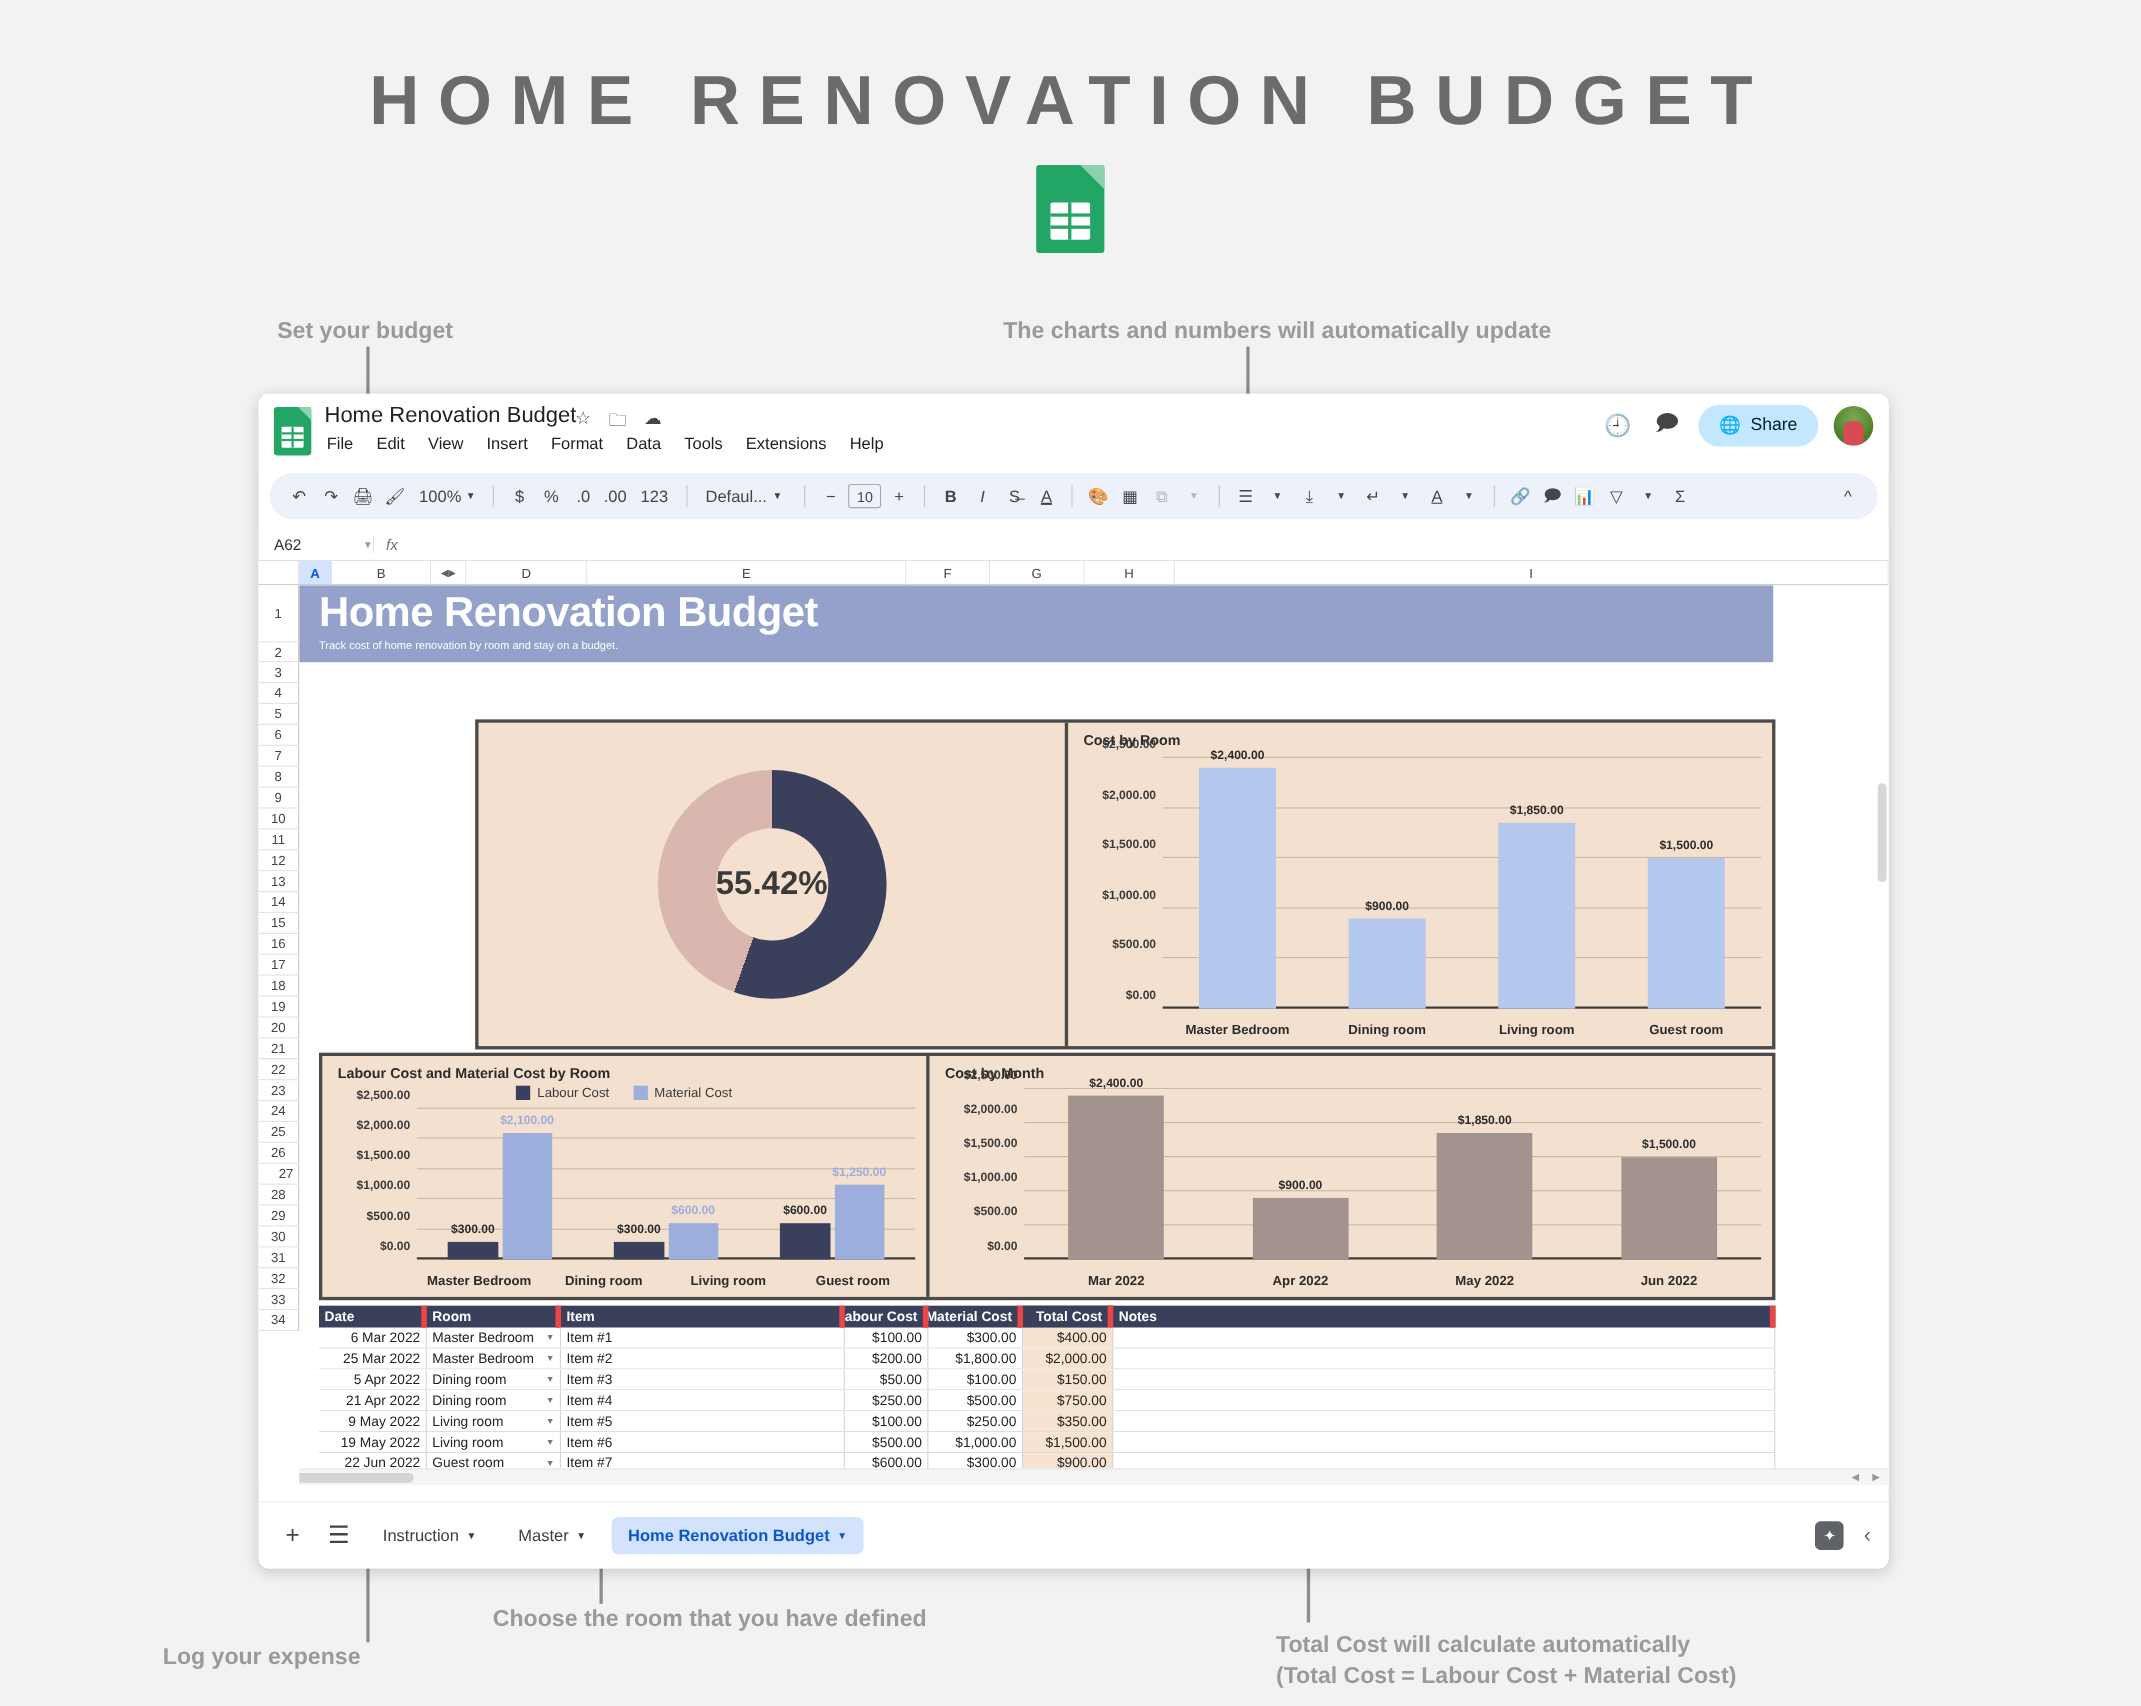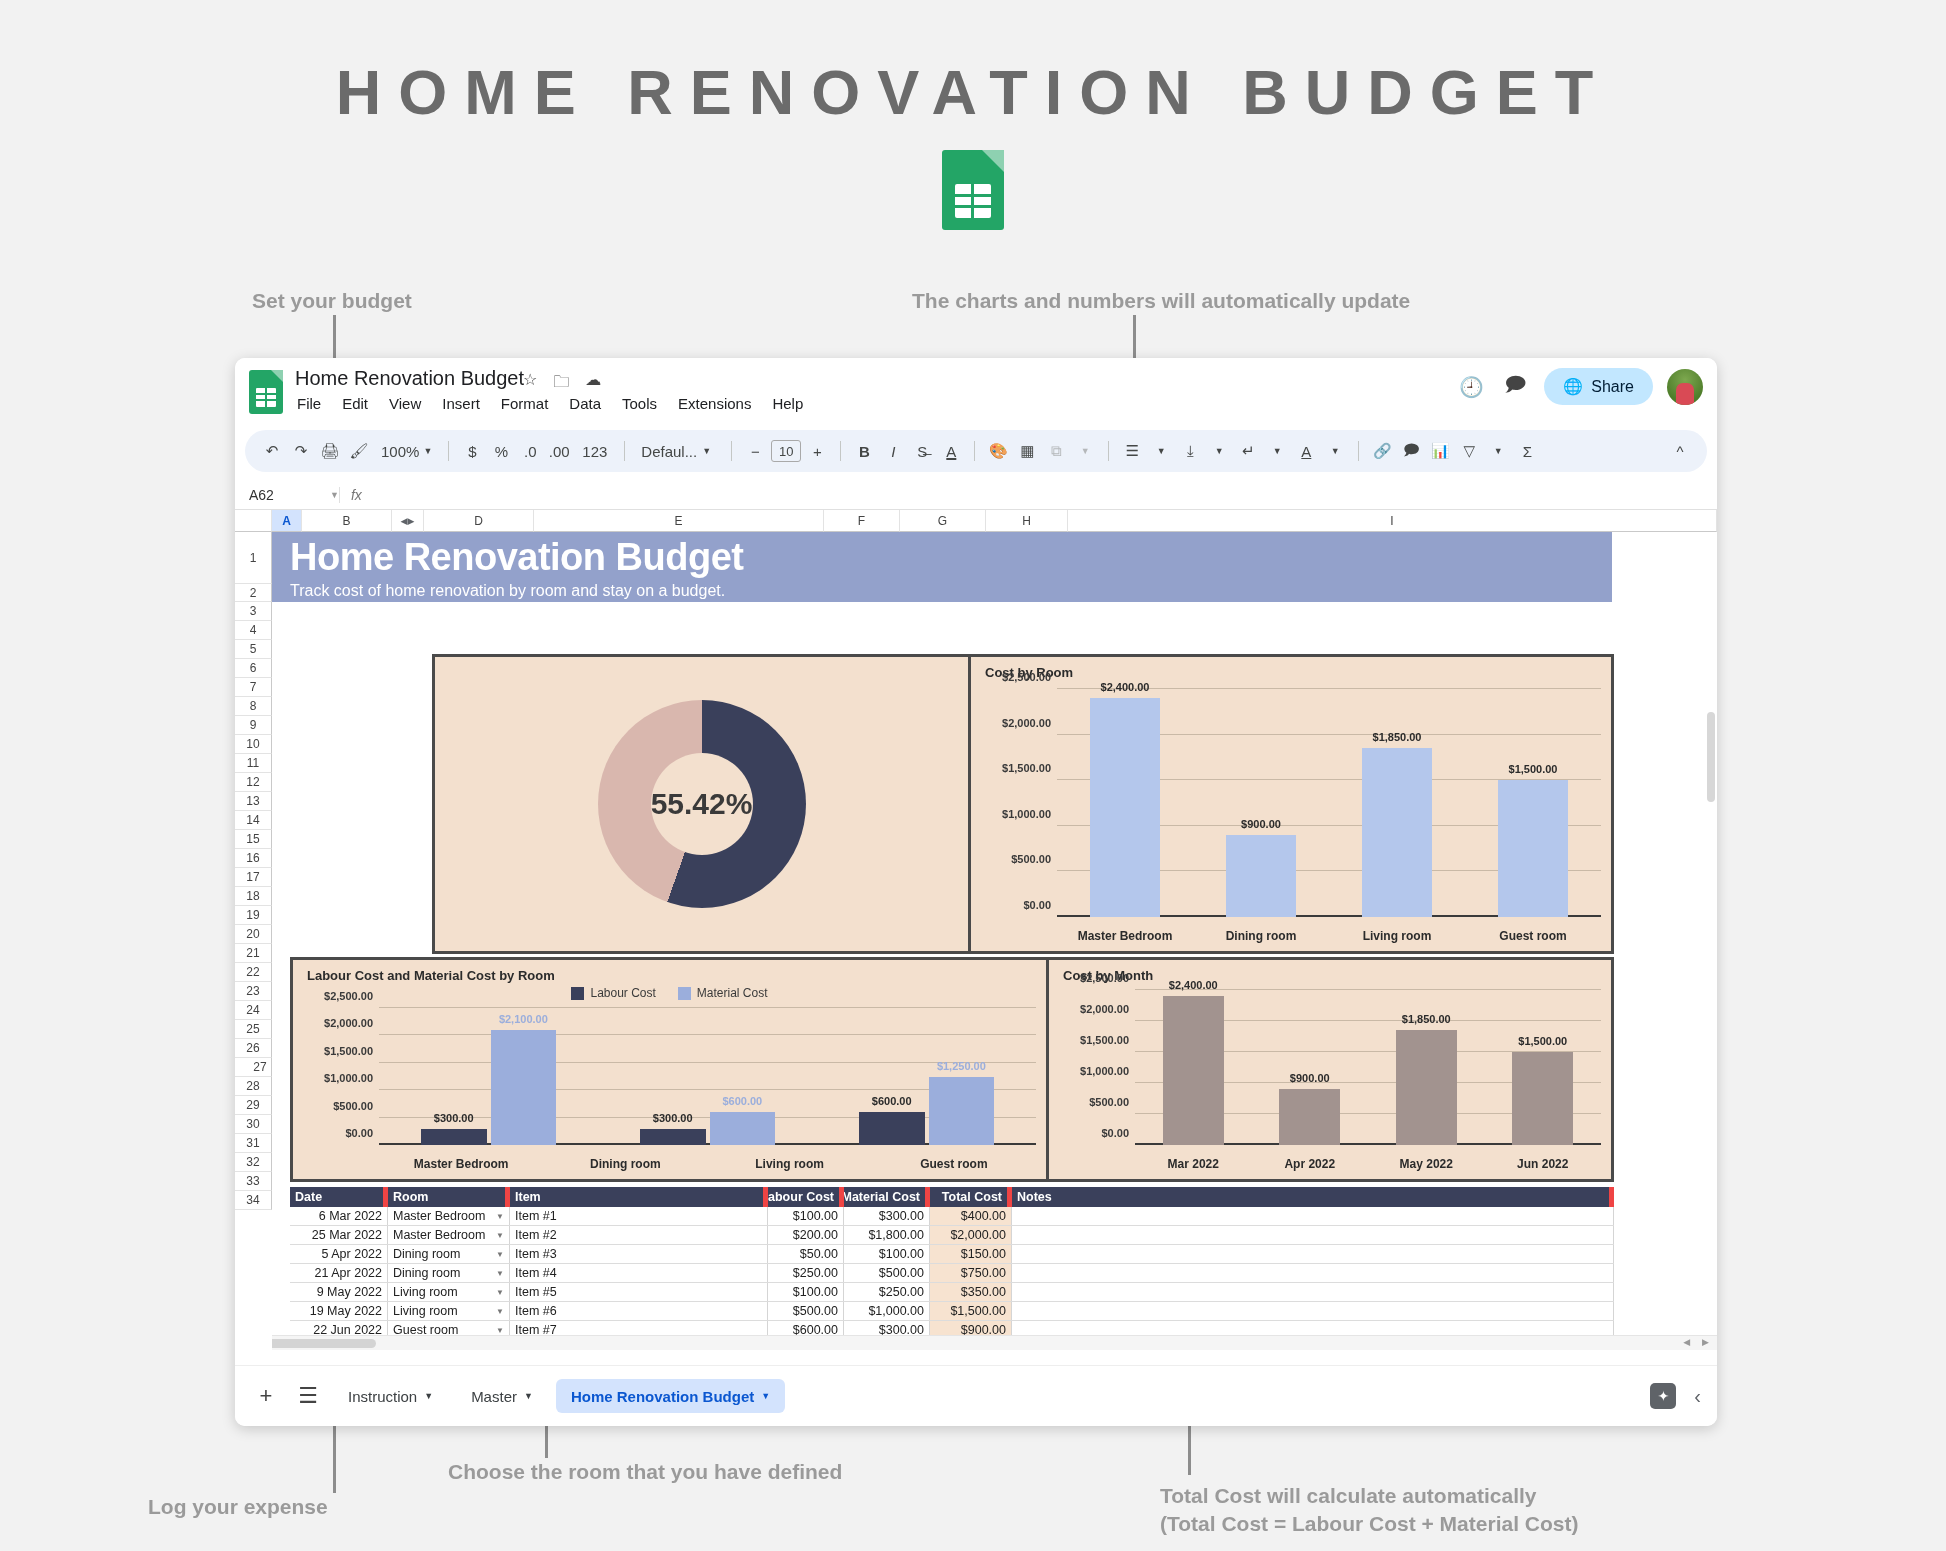--- a/index.html
+++ b/index.html
@@ -123,21 +123,21 @@
   .grid-area { position:absolute; left:0; right:0; top:174px; bottom:76px; background:#fff; overflow:hidden;}
   .rowhead { position:absolute; left:0; top:0; width:37px; bottom:0; background:#fff; z-index:5;}
   .rh { border-right:1px solid #c9c9c9; border-bottom:1px solid #e3e3e3; font-size:12px; color:#444; display:flex; align-items:center; justify-content:center; }
   .sheet-body { position:absolute; left:37px; right:0; top:0; bottom:0; }
 
   .banner {
     position:absolute; left:0; top:0; width:1340px; height:70px;
     background:#93A1CB; color:#fff; padding: 4px 0 0 18px;
   }
   .banner h1 { font-size: 38px; font-weight:bold; letter-spacing:-.5px; }
-  .banner .sub { font-size: 16px; margin-top: 3px; }
+  .banner .sub { font-size: 10px; margin-top: 3px; }
 
   .kpi { position:absolute; left:18px; top:132px; width:130px; }
   .kpi-lbl { height:22px; background:#3A405B; color:#fff; font-size:12px; font-weight:bold; letter-spacing:1px;
              display:flex; align-items:center; justify-content:center; }
   .kpi-lbl.pink { background:#D9B7AE; }
   .kpi-val { height:34px; background:#F3E0CE; color:#2c2c2c; font-size:21px; font-weight:bold;
              display:flex; align-items:center; justify-content:center; }
   .kpi-gap { height: 6px; background:#F3E0CE; }
 
   
@@ -443,21 +443,21 @@
                   <div class="xlab">Master Bedroom</div>
                   <div class="xlab">Dining room</div>
                   <div class="xlab">Living room</div>
                   <div class="xlab">Guest room</div>
                 </div>
               </div>
           </div>
         </div>
 
         <div class="dash2">
-          <div class="panel divided" style="width:756px;">
+          <div class="panel divided" style="width:552px;">
             <div class="chart-title">Labour Cost and Material Cost by Room</div>
             <div class="bc" id="bc-lm">
                 <div class="yaxis" style="top: 48px;">
                   <div class="ytick" style="bottom: 0%; right: 4px; position: absolute;">$0.00</div>
                   <div class="ytick" style="bottom: 20%; right: 4px; position: absolute;">$500.00</div>
                   <div class="ytick" style="bottom: 40%; right: 4px; position: absolute;">$1,000.00</div>
                   <div class="ytick" style="bottom: 60%; right: 4px; position: absolute;">$1,500.00</div>
                   <div class="ytick" style="bottom: 80%; right: 4px; position: absolute;">$2,000.00</div>
                   <div class="ytick" style="bottom: 100%; right: 4px; position: absolute;">$2,500.00</div>
                 </div>

